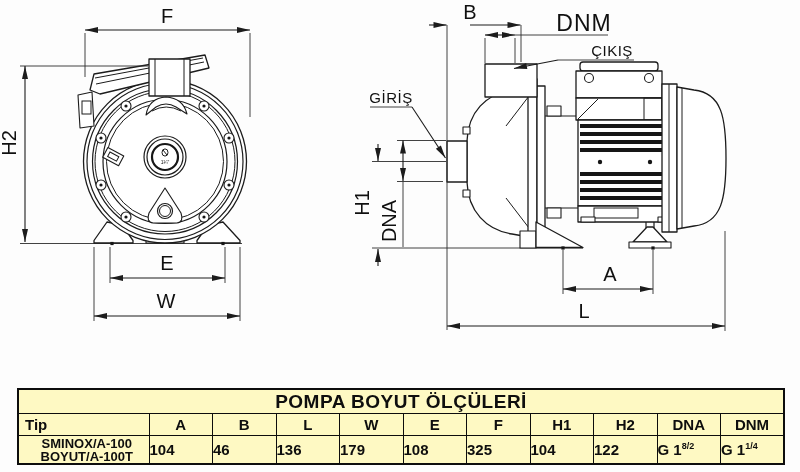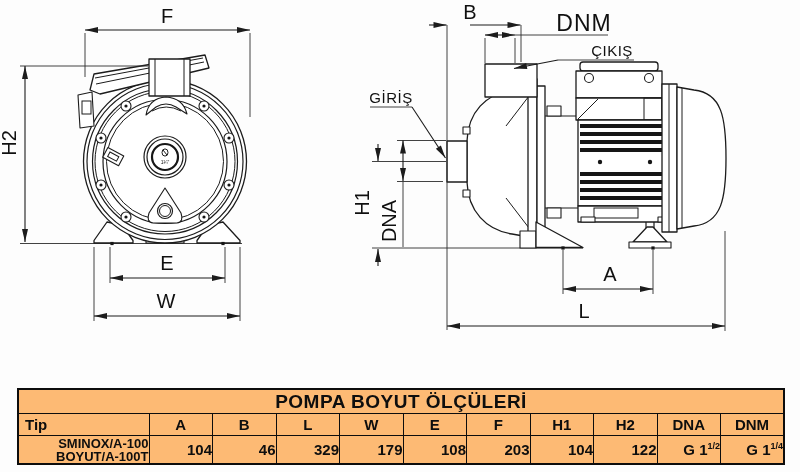--- a/index.html
+++ b/index.html
@@ -12,29 +12,29 @@
   svg .nft{fill:none;stroke:#1c1c1c;stroke-width:1;}
   svg .dim{stroke:#1c1c1c;stroke-width:1.1;fill:none;}
   svg .ext{stroke:#2c2c2c;stroke-width:0.9;fill:none;}
   svg .dk{fill:#161616;stroke:none;}
   text.dlab{font:20px "Liberation Sans",sans-serif;fill:#101010;}
   text.dlabBig{font:23px "Liberation Sans",sans-serif;fill:#101010;letter-spacing:1px;}
   text.slab{font:15px "Liberation Sans",sans-serif;fill:#101010;letter-spacing:0.5px;}
   text.tiny{font:5px "Liberation Sans",sans-serif;fill:#101010;}
 
   .dims-table{position:absolute;left:17px;top:388px;width:766px;border-collapse:collapse;
-              table-layout:fixed;background:#fdba74;color:#0e0e0e;}
+              table-layout:fixed;background:#fef9c3;color:#0e0e0e;}
   .dims-table,.dims-table td,.dims-table th{border:1.5px solid #0d0d0d;}
   .dims-table{border:2.5px solid #0d0d0d;}
   .dims-table .title-cell{height:23px;text-align:center;font-size:19px;font-weight:bold;
                           letter-spacing:0.5px;padding:0;}
   .dims-table th{height:21px;font-size:15px;font-weight:bold;text-align:center;padding:0;}
   .dims-table th.tip-h{text-align:left;padding-left:6px;}
-  .dims-table td{height:27px;font-size:15px;font-weight:bold;text-align:right;padding:0;}
-  .dims-table td.tip-c{text-align:right;padding-left:6px;font-size:13px;line-height:13px;}
+  .dims-table td{height:27px;font-size:15px;font-weight:bold;text-align:left;padding:0;}
+  .dims-table td.tip-c{text-align:center;padding-left:6px;font-size:13px;line-height:13px;}
   .dims-table sup{font-size:9px;}
 </style>
 </head>
 <body>
 
 <div class="stage">
 
 <svg width="800" height="380" viewBox="0 0 800 380">
   <defs>
     <marker id="arr" viewBox="0 0 14 8" markerWidth="14" markerHeight="8" refX="13.5" refY="4" orient="auto-start-reverse" markerUnits="userSpaceOnUse">
@@ -337,24 +337,24 @@
       <th>DNA</th>
       <th>DNM</th>
     </tr>
     <tr>
       <td class="tip-c">
         <div>SMINOX/A-100</div>
         <div>BOYUT/A-100T</div>
       </td>
       <td>104</td>
       <td>46</td>
-      <td>329</td>
+      <td>136</td>
       <td>179</td>
       <td>108</td>
-      <td>203</td>
+      <td>325</td>
       <td>104</td>
       <td>122</td>
-      <td><span>G 1</span><sup>1/2</sup></td>
+      <td><span>G 1</span><sup>8/2</sup></td>
       <td><span>G 1</span><sup>1/4</sup></td>
     </tr>
   </tbody>
     </table>
 </div>
 
 </body></html>

